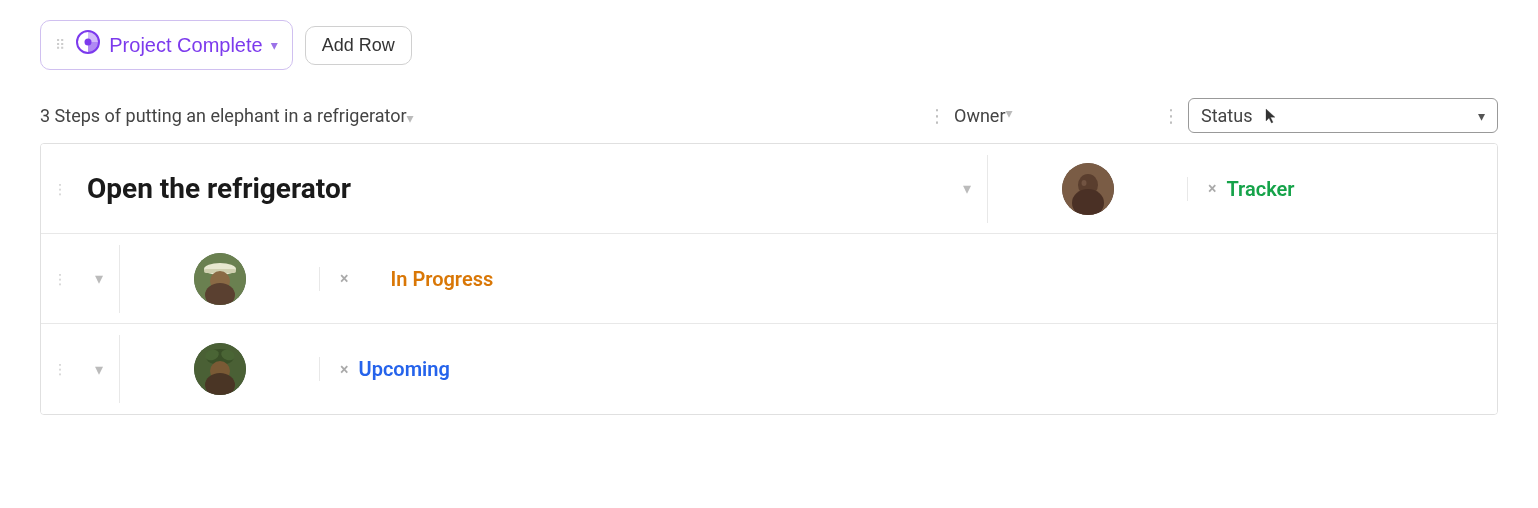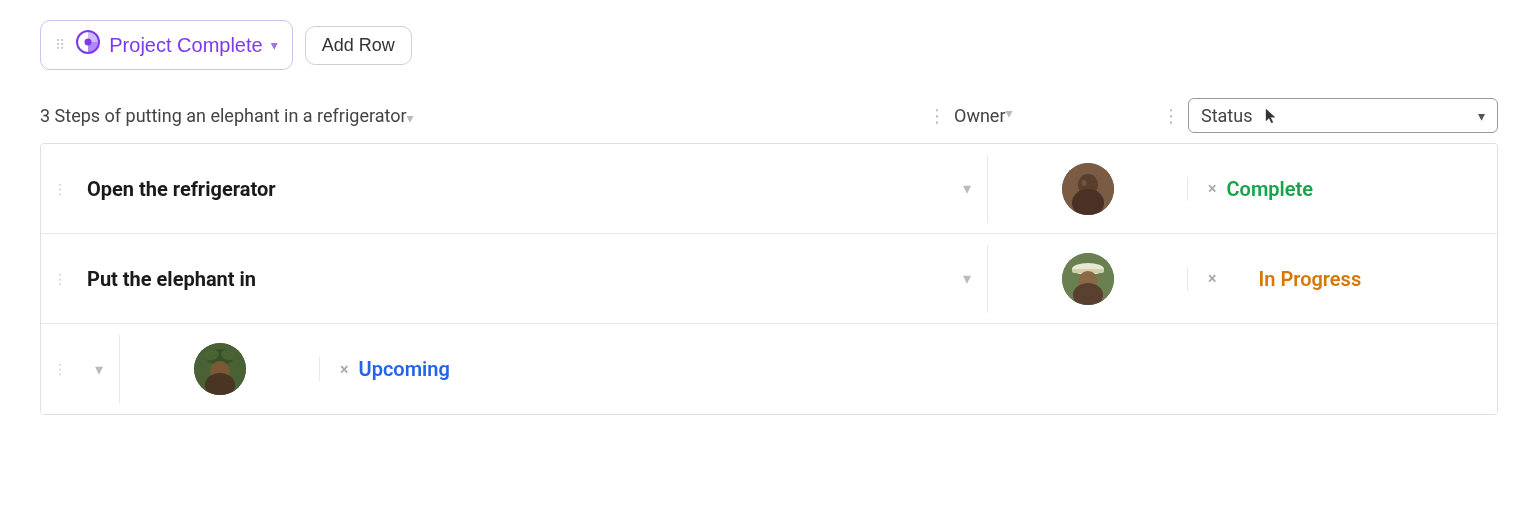--- a/index.html
+++ b/index.html
@@ -142,21 +142,21 @@
       color: #ccc;
       font-size: 14px;
       padding: 0 12px;
       cursor: grab;
       align-self: center;
       flex-shrink: 0;
     }
 
     .task-name {
       flex: 1;
-      font-size: 20px;
+      font-size: 28px;
       font-weight: 700;
       color: #1a1a1a;
       padding: 0 8px;
     }
 
     .task-row-chevron {
       color: #bbb;
       font-size: 16px;
       padding: 0 16px;
       cursor: pointer;
@@ -273,27 +273,26 @@
           <circle cx="26" cy="26" r="26" fill="#7a5c45"></circle>
           <ellipse cx="26" cy="22" rx="10" ry="11" fill="#5a3e2e"></ellipse>
           <ellipse cx="26" cy="40" rx="16" ry="14" fill="#4a3025"></ellipse>
 
           <ellipse cx="22" cy="20" rx="2.5" ry="3" fill="#8a6a55" opacity="0.5"></ellipse>
         </svg>
       </div>
     </div>
     <div class="task-status">
       <span class="status-x">×</span>
-      <span class="status-complete">Complete</span>
+      <span class="status-complete">Tracker</span>
     </div>
   </div>
 
   <div class="task-row">
     <span class="task-drag">⋮</span>
-    <span class="task-name">Put the elephant in</span>
     <span class="task-row-chevron">▾</span>
     <div class="task-owner">
       <div class="avatar avatar-2">
         <svg viewBox="0 0 52 52" xmlns="http://www.w3.org/2000/svg">
           <circle cx="26" cy="26" r="26" fill="#6a8050"></circle>
 
           <ellipse cx="26" cy="16" rx="16" ry="6" fill="#e8e8d0"></ellipse>
           <rect x="10" y="16" width="32" height="4" rx="2" fill="#d0d0b0"></rect>
 
           <ellipse cx="26" cy="28" rx="10" ry="10" fill="#8a6a45"></ellipse>

